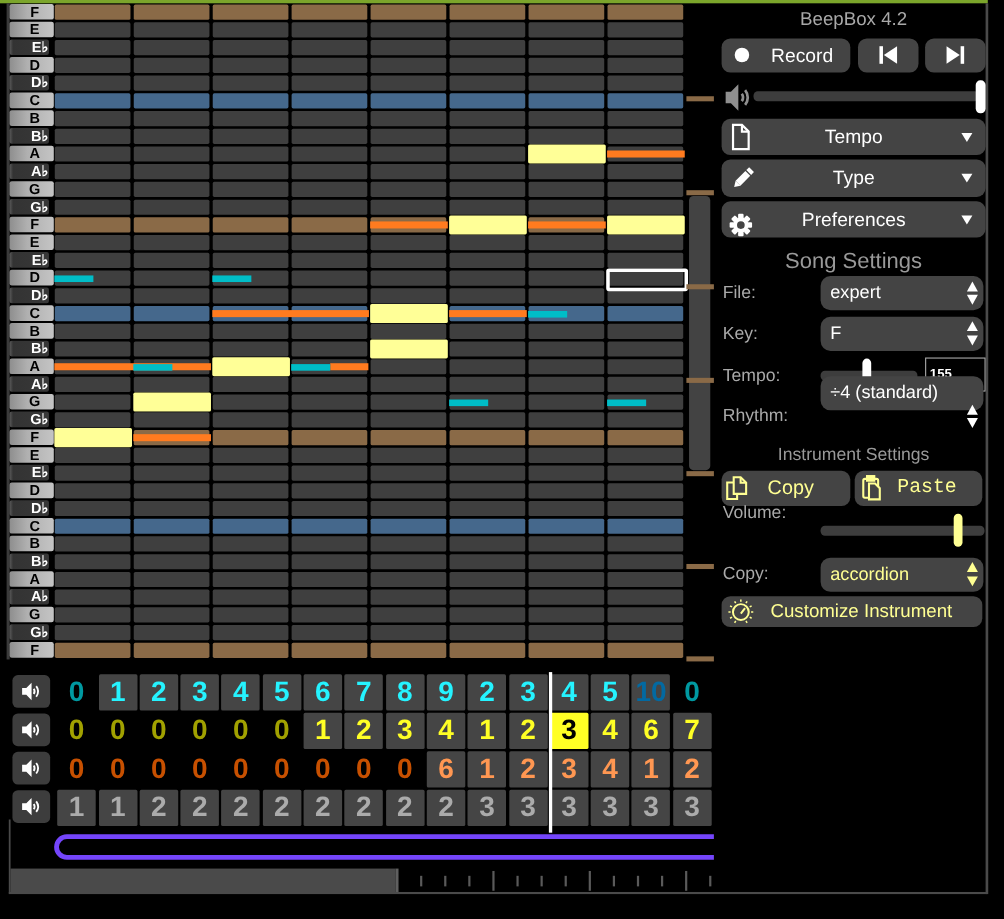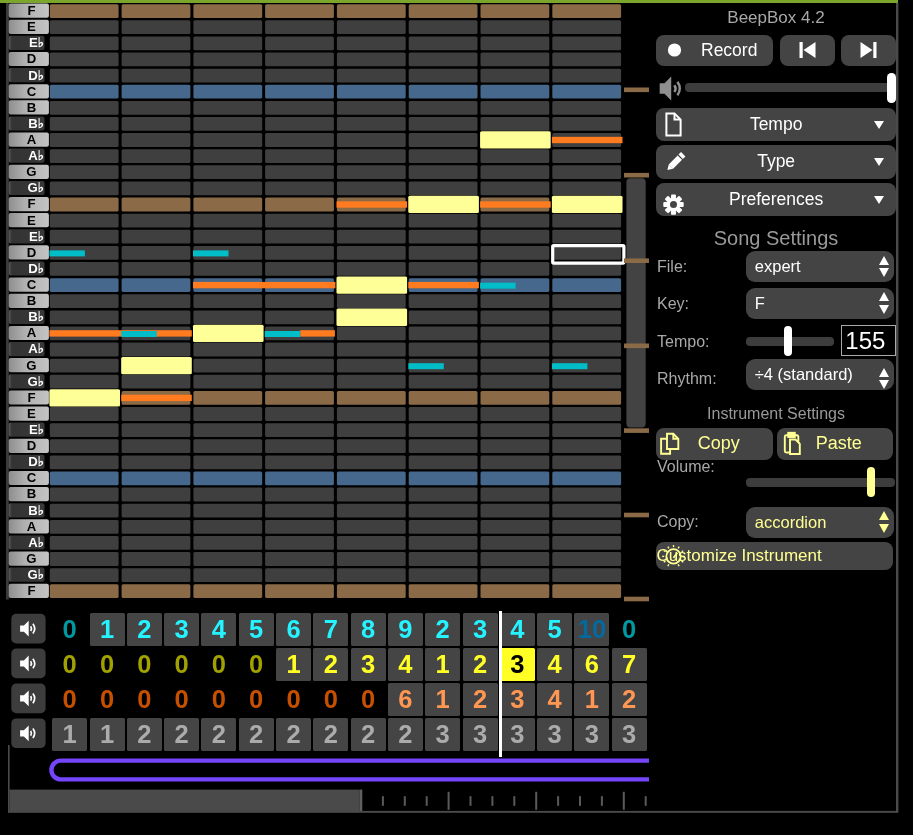--- a/index.html
+++ b/index.html
@@ -658,52 +658,52 @@
 </g>
 </svg>
 <div class="hdr" style="top:227px;font-size:20px;">Song Settings</div>
 <div class="lbl" style="top:257.5px;">File:</div>
 <div class="sel" style="top:250.8px;"><span>expert</span></div>
 <div class="lbl" style="top:294.5px;">Key:</div>
 <div class="sel" style="top:287.5px;"><span>F</span></div>
 <div class="lbl" style="top:333px;">Tempo:</div>
 <div class="sld" style="left:745.8px;top:337.2px;width:88.5px;"></div>
 <div class="thumb" style="left:783.6px;top:325.5px;background:#fff"></div>
-<div class="abs" style="left:840.8px;top:324.6px;width:50.1px;height:29.3px;background:#000;border:1.6px solid #aaa;color:#fff;font-size:24px;line-height:29.3px;padding-left:3.5px;">155</div>
+<div class="abs" style="left:840.8px;top:324.6px;width:50.1px;height:29.3px;background:#000;border:1.6px solid #aaa;color:#fff;font-size:12px;line-height:29.3px;padding-left:3.5px;font-weight:bold;">155</div>
 <div class="lbl" style="top:370px;">Rhythm:</div>
-<div class="sel" style="top:359px;"><span>÷4 (standard)</span></div>
+<div class="sel" style="top:342px;"><span>÷4 (standard)</span></div>
 <div class="spin" style="left:879px;top:255.60000000000002px;border-bottom:9.5px solid #fff"></div>
 <div class="spin" style="left:879px;top:267.8px;border-top:9.5px solid #fff"></div>
 <div class="spin" style="left:879px;top:292.3px;border-bottom:9.5px solid #fff"></div>
 <div class="spin" style="left:879px;top:304.5px;border-top:9.5px solid #fff"></div>
 <div class="spin" style="left:879px;top:368.1px;border-bottom:9.5px solid #fff"></div>
 <div class="spin" style="left:879px;top:380.3px;border-top:9.5px solid #fff"></div>
 <div class="hdr" style="top:404.5px;font-size:16px;">Instrument Settings</div>
 <div class="btn" style="left:655.8px;top:428px;width:117.5px;height:31.6px;color:#ffff93;font-size:18px;line-height:31.6px;"><span style="padding-left:42px">Copy</span></div>
-<div class="btn" style="left:776.7px;top:428px;width:116.6px;height:31.6px;color:#ffff93;font-size:18px;line-height:31.6px;"><span style="padding-left:39px">Paste</span></div>
+<div class="btn" style="left:776.7px;top:428px;width:116.6px;height:31.6px;color:#ffff93;font-size:18px;line-height:31.6px;font-family:Liberation Mono, monospace;"><span style="padding-left:39px">Paste</span></div>
 <svg class="abs" style="left:655px;top:428px" width="240" height="32">
 <g stroke="#ffff93" stroke-width="1.9" fill="none">
 <path d="M 8.5 8.5 L 17.5 8.5 L 17.5 23.5 L 8.5 23.5 Z" transform="translate(-2.4,2.2)"></path>
 <path d="M 12 5.8 L 18.3 5.8 L 23.3 10.8 L 23.3 21 L 12 21 Z" fill="#444444"></path>
 <path d="M 18.3 5.8 L 18.3 10.8 L 23.3 10.8"></path>
 <g transform="translate(121,0)">
 <rect x="8.8" y="7.3" width="13.5" height="17.2" rx="1.5"></rect>
 <rect x="12.2" y="4.8" width="6.6" height="4.2" fill="#ffff93"></rect>
 <path d="M 14 11.5 L 19.5 11.5 L 23.8 15.8 L 23.8 26 L 14 26 Z" fill="#444444"></path>
 </g>
 </g>
   </svg>
 <div class="lbl" style="top:458px;">Volume:</div>
 <div class="sld" style="left:745.8px;top:478px;width:149px;"></div>
 <div class="thumb" style="left:866.8px;top:466.7px;background:#ffff93"></div>
 <div class="lbl" style="top:513px;">Copy:</div>
 <div class="sel" style="top:506.6px;color:#ffff93"><span>accordion</span></div>
 <div class="spin" style="left:879px;top:511.40000000000003px;border-bottom:9.5px solid #ffff93"></div>
 <div class="spin" style="left:879px;top:523.6px;border-top:9.5px solid #ffff93"></div>
-<div class="btn" style="left:656.4px;top:541.5px;width:237px;height:28.8px;color:#ffff93;font-size:17px;line-height:28.8px;"><span style="">Customize Instrument</span></div>
+<div class="btn" style="left:656.4px;top:541.5px;width:237px;height:28.8px;color:#ffff93;font-size:17px;line-height:28.8px;"><span style="padding-left:44px">Customize Instrument</span></div>
 <svg class="abs" style="left:656px;top:541.5px" width="40" height="30">
 <g transform="translate(17.5,14.4)" stroke="#ffff93" fill="none">
 <circle r="7.2" stroke-width="1.8"></circle>
 <path d="M 0 1.5 L 3.8 -3.6" stroke-width="1.8"></path>
 <g stroke-width="1.4">
 <path d="M 0 -9.3 L 0 -11.3"></path>
         <path d="M 4.65 -8.05 L 5.65 -9.79"></path>
         <path d="M 8.05 -4.65 L 9.79 -5.65"></path>
 <path d="M 9.3 0 L 11.3 0"></path>
         <path d="M 8.05 4.65 L 9.79 5.65"></path>

